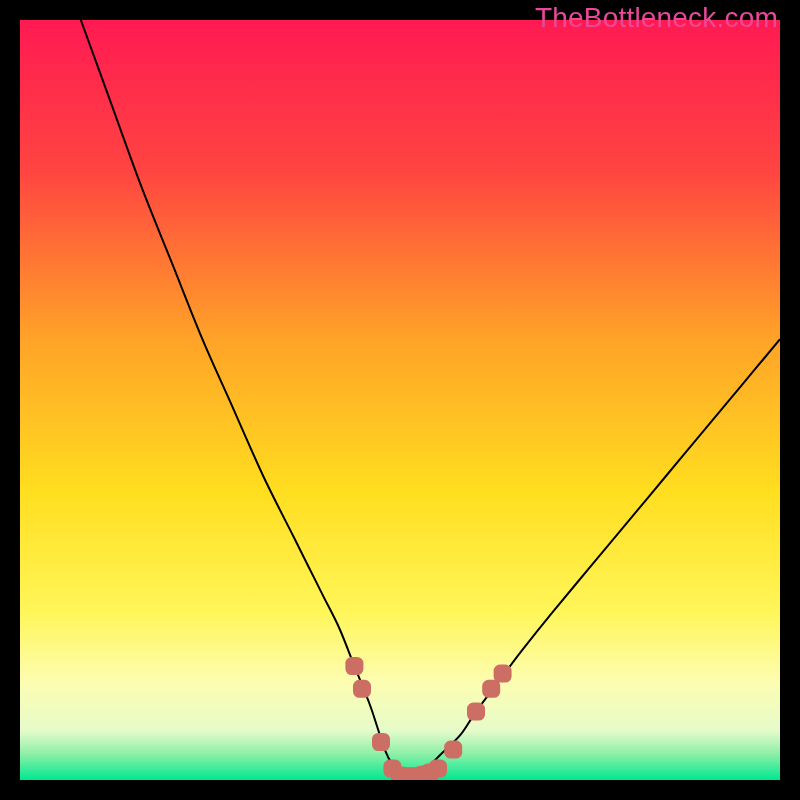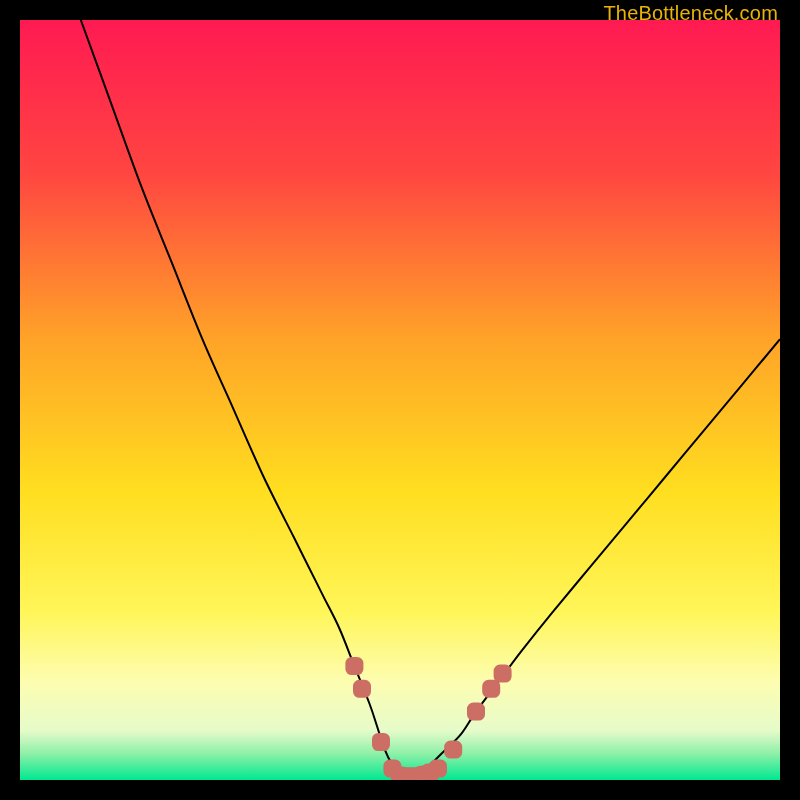--- a/index.html
+++ b/index.html
@@ -35,22 +35,22 @@
     position: absolute;
     left: 0;
     top: 0;
     width: 760px;
     height: 760px;
   }
   #watermark {
     position: absolute;
     top: 2px;
     right: 22px;
-    color: #eab308;
-    font-size: 20px;
+    color: #ec4899;
+    font-size: 28px;
     font-weight: 500;
     letter-spacing: 0.2px;
     user-select: none;
   }
 </style>
 </head>
 <body>
 
 <div id="chart-root">
   <div id="plot-area">

